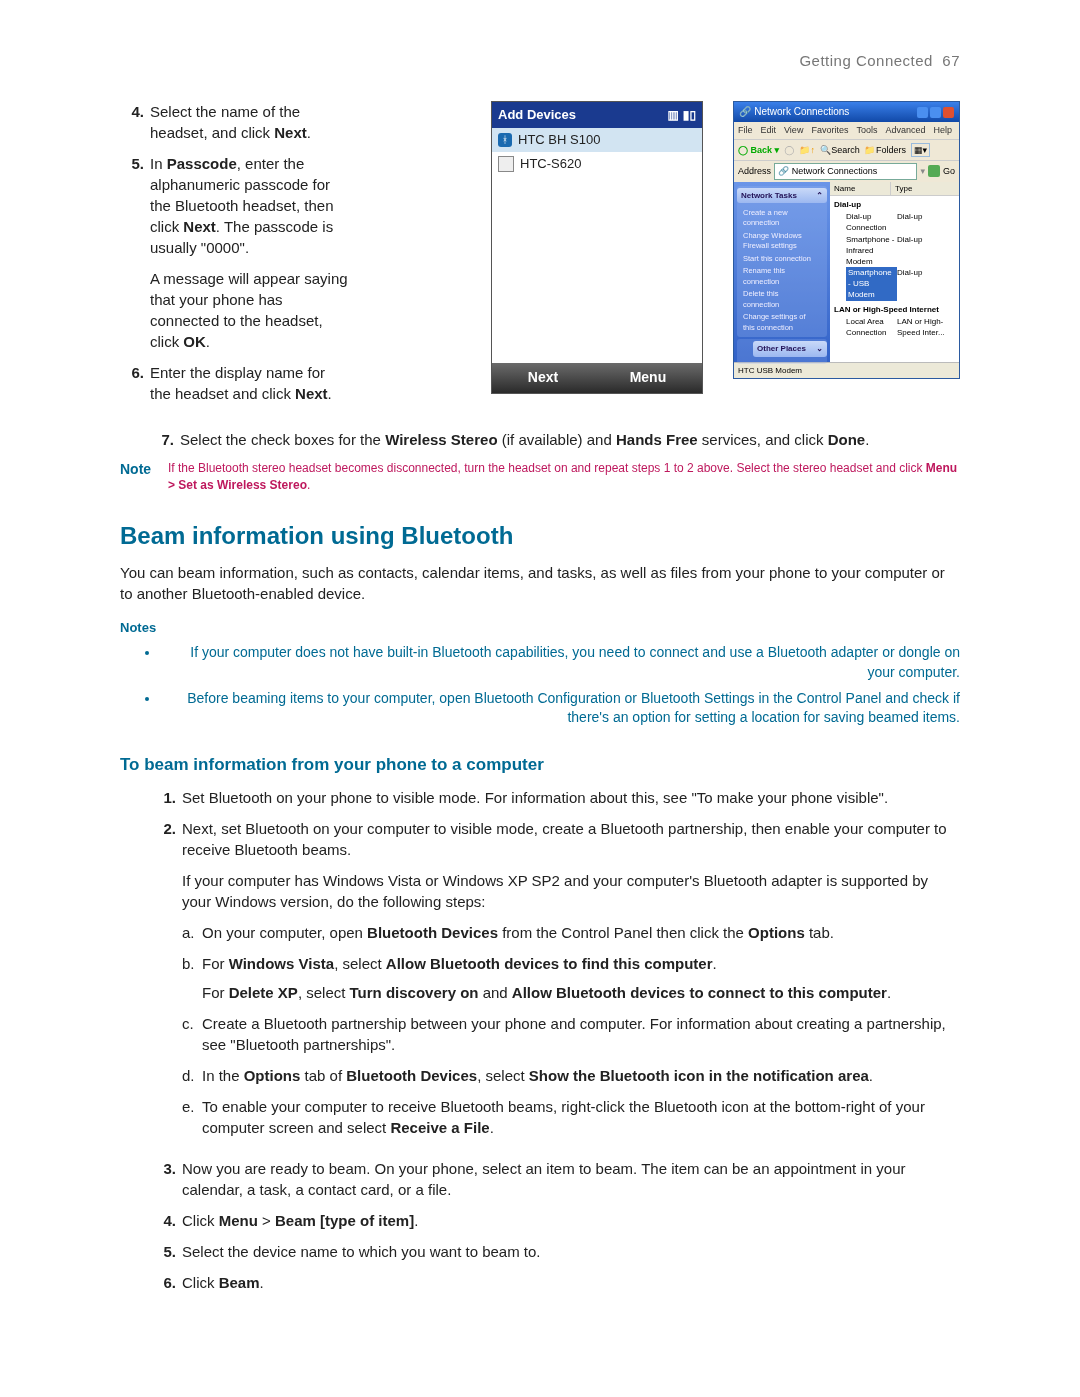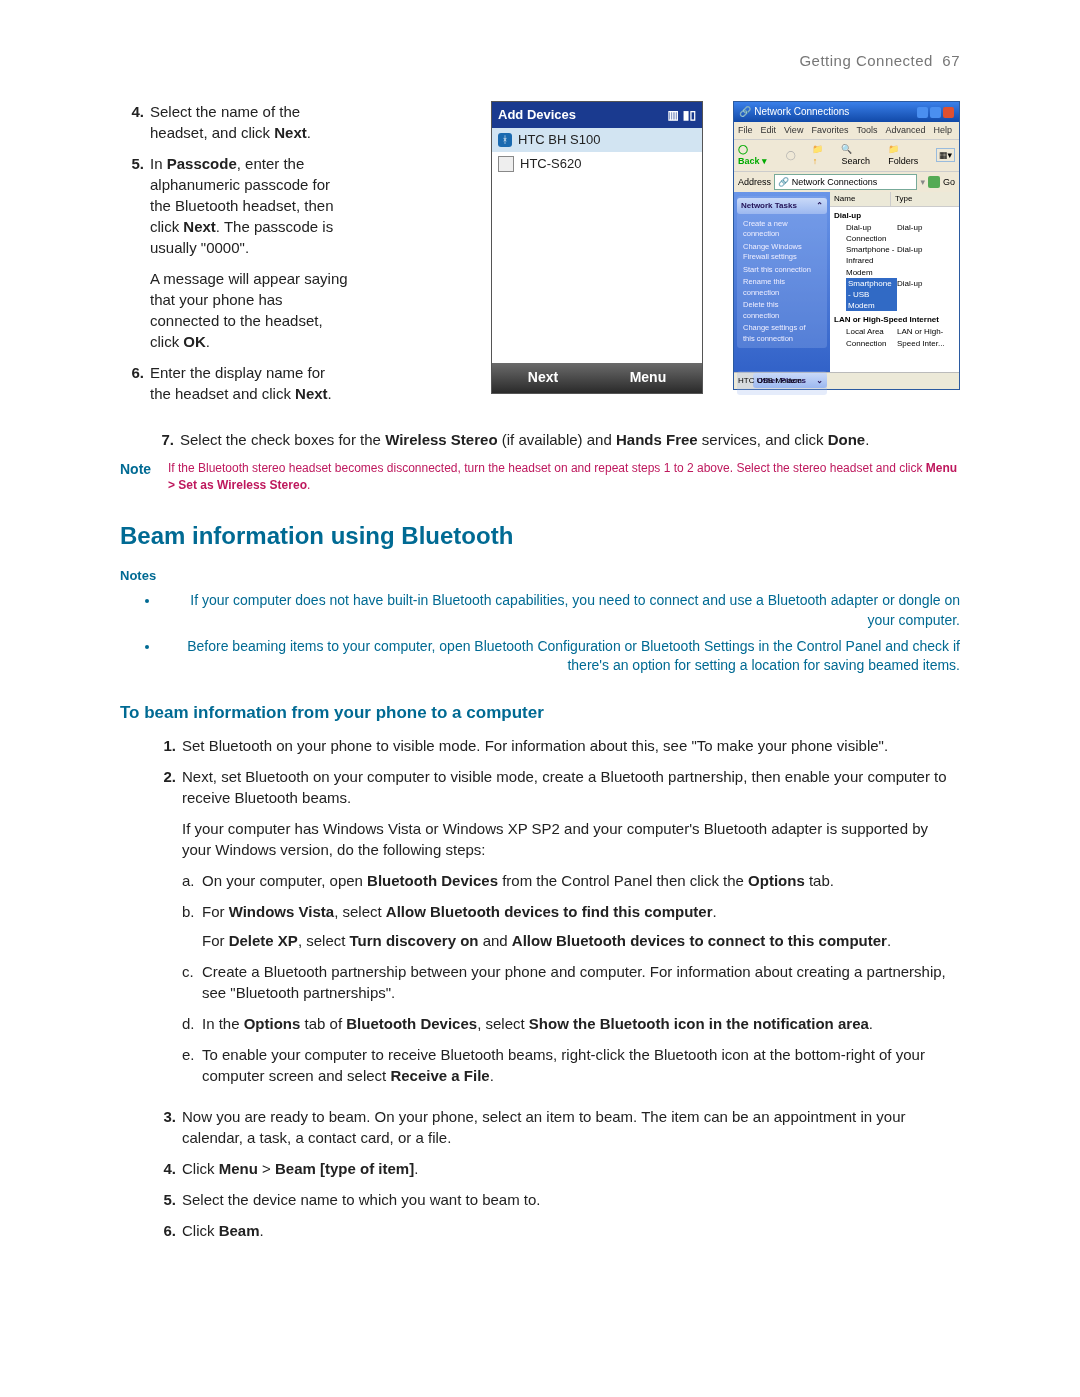--- a/index.html
+++ b/index.html
@@ -74,30 +74,30 @@
   .ps-dev-icon { width:14px; height:14px; border:1px solid #888; background:#eee;}
   .ps-footer { background:linear-gradient(#6b6b6b,#2a2a2a); color:#fff; font-weight:700; display:flex; justify-content:space-around; padding:5px 0; font-size:14px;}
 
   
   .xp-shot { width:225px; border:1px solid #2b5aa0; font-family:Tahoma,Arial,sans-serif; font-size:9px; color:#000; }
   .xp-title { background:linear-gradient(#3a80ea,#1149a8); color:#fff; padding:3px 5px; display:flex; justify-content:space-between; align-items:center; font-size:10px;}
   .xp-title .wbtn { display:flex; gap:2px;}
   .xp-title .wbtn span { width:11px; height:11px; display:inline-block; border-radius:2px;}
   .xp-title .wbtn .mn{background:#4a8ff0;} .xp-title .wbtn .mx{background:#4a8ff0;} .xp-title .wbtn .cl{background:#e05030;}
   .xp-menu { background:#efe8d6; padding:2px 4px; color:#333; font-size:9px; display:flex; gap:8px;}
-  .xp-tool { background:#efe8d6; border-top:1px solid #ccc; padding:3px 4px; display:flex; align-items:center; gap:17px; font-size:9px;}
+  .xp-tool { background:#efe8d6; border-top:1px solid #ccc; padding:3px 4px; display:flex; align-items:center; gap:5px; font-size:9px;}
   .xp-tool .back{color:#0a0; font-weight:700;}
   .xp-addr { background:#efe8d6; border-top:1px solid #ccc; padding:2px 4px; display:flex; align-items:center; gap:3px; font-size:9px;}
   .xp-addr .abox{flex:1; background:#fff; border:1px solid #7a9; padding:1px 3px;}
   .xp-addr .go{ background:#5a5; width:12px; height:12px; border-radius:2px;}
   .xp-body { display:flex; height:180px; }
   .xp-side { width:90px; background:linear-gradient(#6a95e8,#3262c8); padding:4px 3px; color:#fff; font-size:8px;}
   .xp-side-hdr { background:linear-gradient(#c9d9f8,#9cb8f0); color:#215; font-weight:700; padding:2px 4px; border-radius:3px; margin-bottom:4px; font-size:8px; display:flex; justify-content:space-between;}
   .xp-side-item { padding:1px 14px 1px 6px; font-size:7.5px; color:#eef; cursor:pointer;}
-  .xp-side-grp { background:rgba(150,180,240,.3); border-radius:3px; padding:2px 0 3px 0; margin-bottom:23px;}
+  .xp-side-grp { background:rgba(150,180,240,.3); border-radius:3px; padding:2px 0 3px 0; margin-bottom:2px;}
   .xp-side-grp2 { background:rgba(150,180,240,.25); border-radius:3px; padding:2px 0 3px 16px;}
   .xp-main { flex:1; background:#fff; }
   .xp-cols { display:flex; background:#ece9d8; border-bottom:1px solid #ccc; font-size:8px;}
   .xp-cols span:first-child{flex:1; padding:1px 4px; border-right:1px solid #ccc;}
   .xp-cols span:last-child{width:60px; padding:1px 4px;}
   .xp-grp { font-weight:700; font-size:8px; padding:3px 4px 1px 4px;}
   .xp-row { display:flex; font-size:8px; padding:0 4px 0 16px;}
   .xp-row span:first-child{flex:1;} .xp-row span:last-child{width:58px;}
   .xp-row.sel span:first-child{ background:#316ac5; color:#fff; padding:0 2px; display:inline-block;}
   .xp-status { background:#ece9d8; border-top:1px solid #bbb; font-size:8px; padding:2px 4px;}
@@ -248,20 +248,21 @@
       <span class="body"><span>Select the check boxes for the </span><b>Wireless Stereo</b><span> (if available) and </span><b>Hands Free</b><span> services, and click </span><b>Done</b><span>.</span></span>
     </li>
   </ol>
 
   <div class="note-row">
     <span class="label">Note</span>
     <span class="ntext"><span>If the Bluetooth stereo headset becomes disconnected, turn the headset on and repeat steps 1 to 2 above. Select the stereo headset and click </span><b>Menu &gt; Set as Wireless Stereo</b><span>.</span></span>
   </div>
 
   <h2 class="section">Beam information using Bluetooth</h2>
+  <p style="margin:0 0 10px 0;">You can beam information, such as contacts, calendar items, and tasks, as well as files from your phone to your computer or to another Bluetooth-enabled device.</p>
 
   <div class="notes-label">Notes</div>
   <ul class="notes-list">
     <li>If your computer does not have built-in Bluetooth capabilities, you need to connect and use a Bluetooth adapter or dongle on your computer.</li>
     <li>Before beaming items to your computer, open Bluetooth Configuration or Bluetooth Settings in the Control Panel and check if there's an option for setting a location for saving beamed items.</li>
   </ul>
 
   <h3 class="sub">To beam information from your phone to a computer</h3>
 
   <ol class="main-steps">

